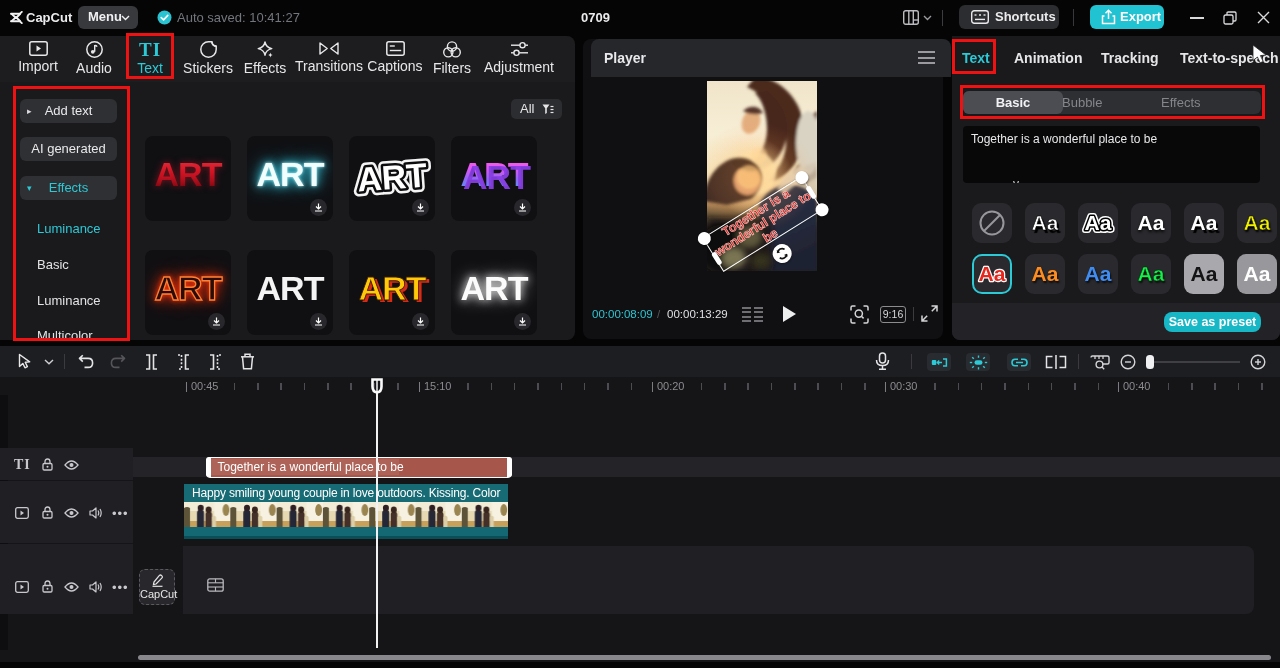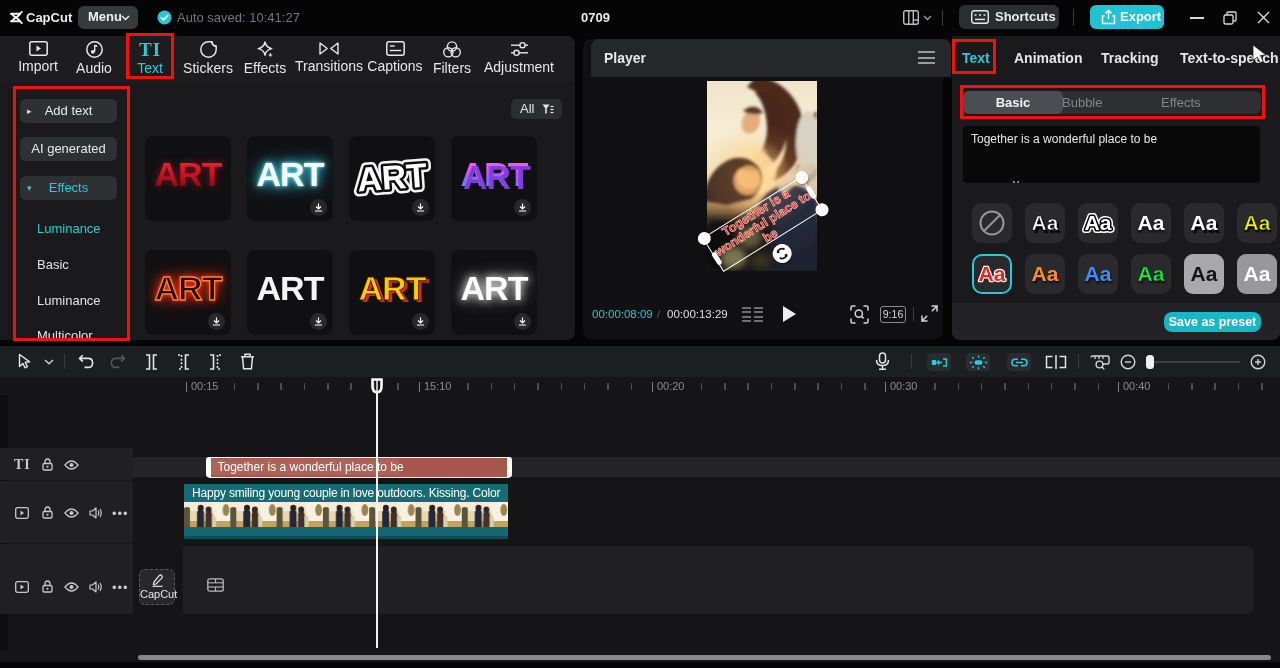--- a/index.html
+++ b/index.html
@@ -556,21 +556,21 @@
       <div style="position:absolute;left:1152px;top:15px;width:88px;height:1.5px;background:#3f3f44"></div>
       <div style="position:absolute;left:1146px;top:9px;width:8px;height:14px;background:#f0f0f2;border-radius:3.5px"></div>
       <svg style="position:absolute;left:1250px;top:8px" width="16" height="16" viewBox="0 0 16 16">
         <circle cx="8" cy="8" r="6.8" stroke="#d5d5d8" stroke-width="1.4" fill="none"></circle>
         <line x1="5" y1="8" x2="11" y2="8" stroke="#d5d5d8" stroke-width="1.4"></line>
         <line x1="8" y1="5" x2="8" y2="11" stroke="#d5d5d8" stroke-width="1.4"></line>
       </svg>
     </div>
     <div id="ruler">
       <div id="ticks"></div>
-      <span class="rlab" style="left:52px">| 00:15</span>
+      <span class="rlab" style="left:52px">| 00:45</span>
       <span class="rlab" style="left:285px">| 15:10</span>
       <span class="rlab" style="left:518px">| 00:20</span>
       <span class="rlab" style="left:751px">| 00:30</span>
       <span class="rlab" style="left:984px">| 00:40</span>
     </div>
 
     <div class="abs" style="left:0;top:49px;width:8px;height:255px;background:#0e0e10"></div>
     <div class="abs" style="left:133px;top:111px;width:1147px;height:20px;background:#242428"></div>
     <div class="abs" style="left:183px;top:200px;width:1071px;height:68px;background:#202024;border-radius:0 8px 8px 0"></div>
     <div class="hdr-row" style="top:102px;height:32px"></div>

